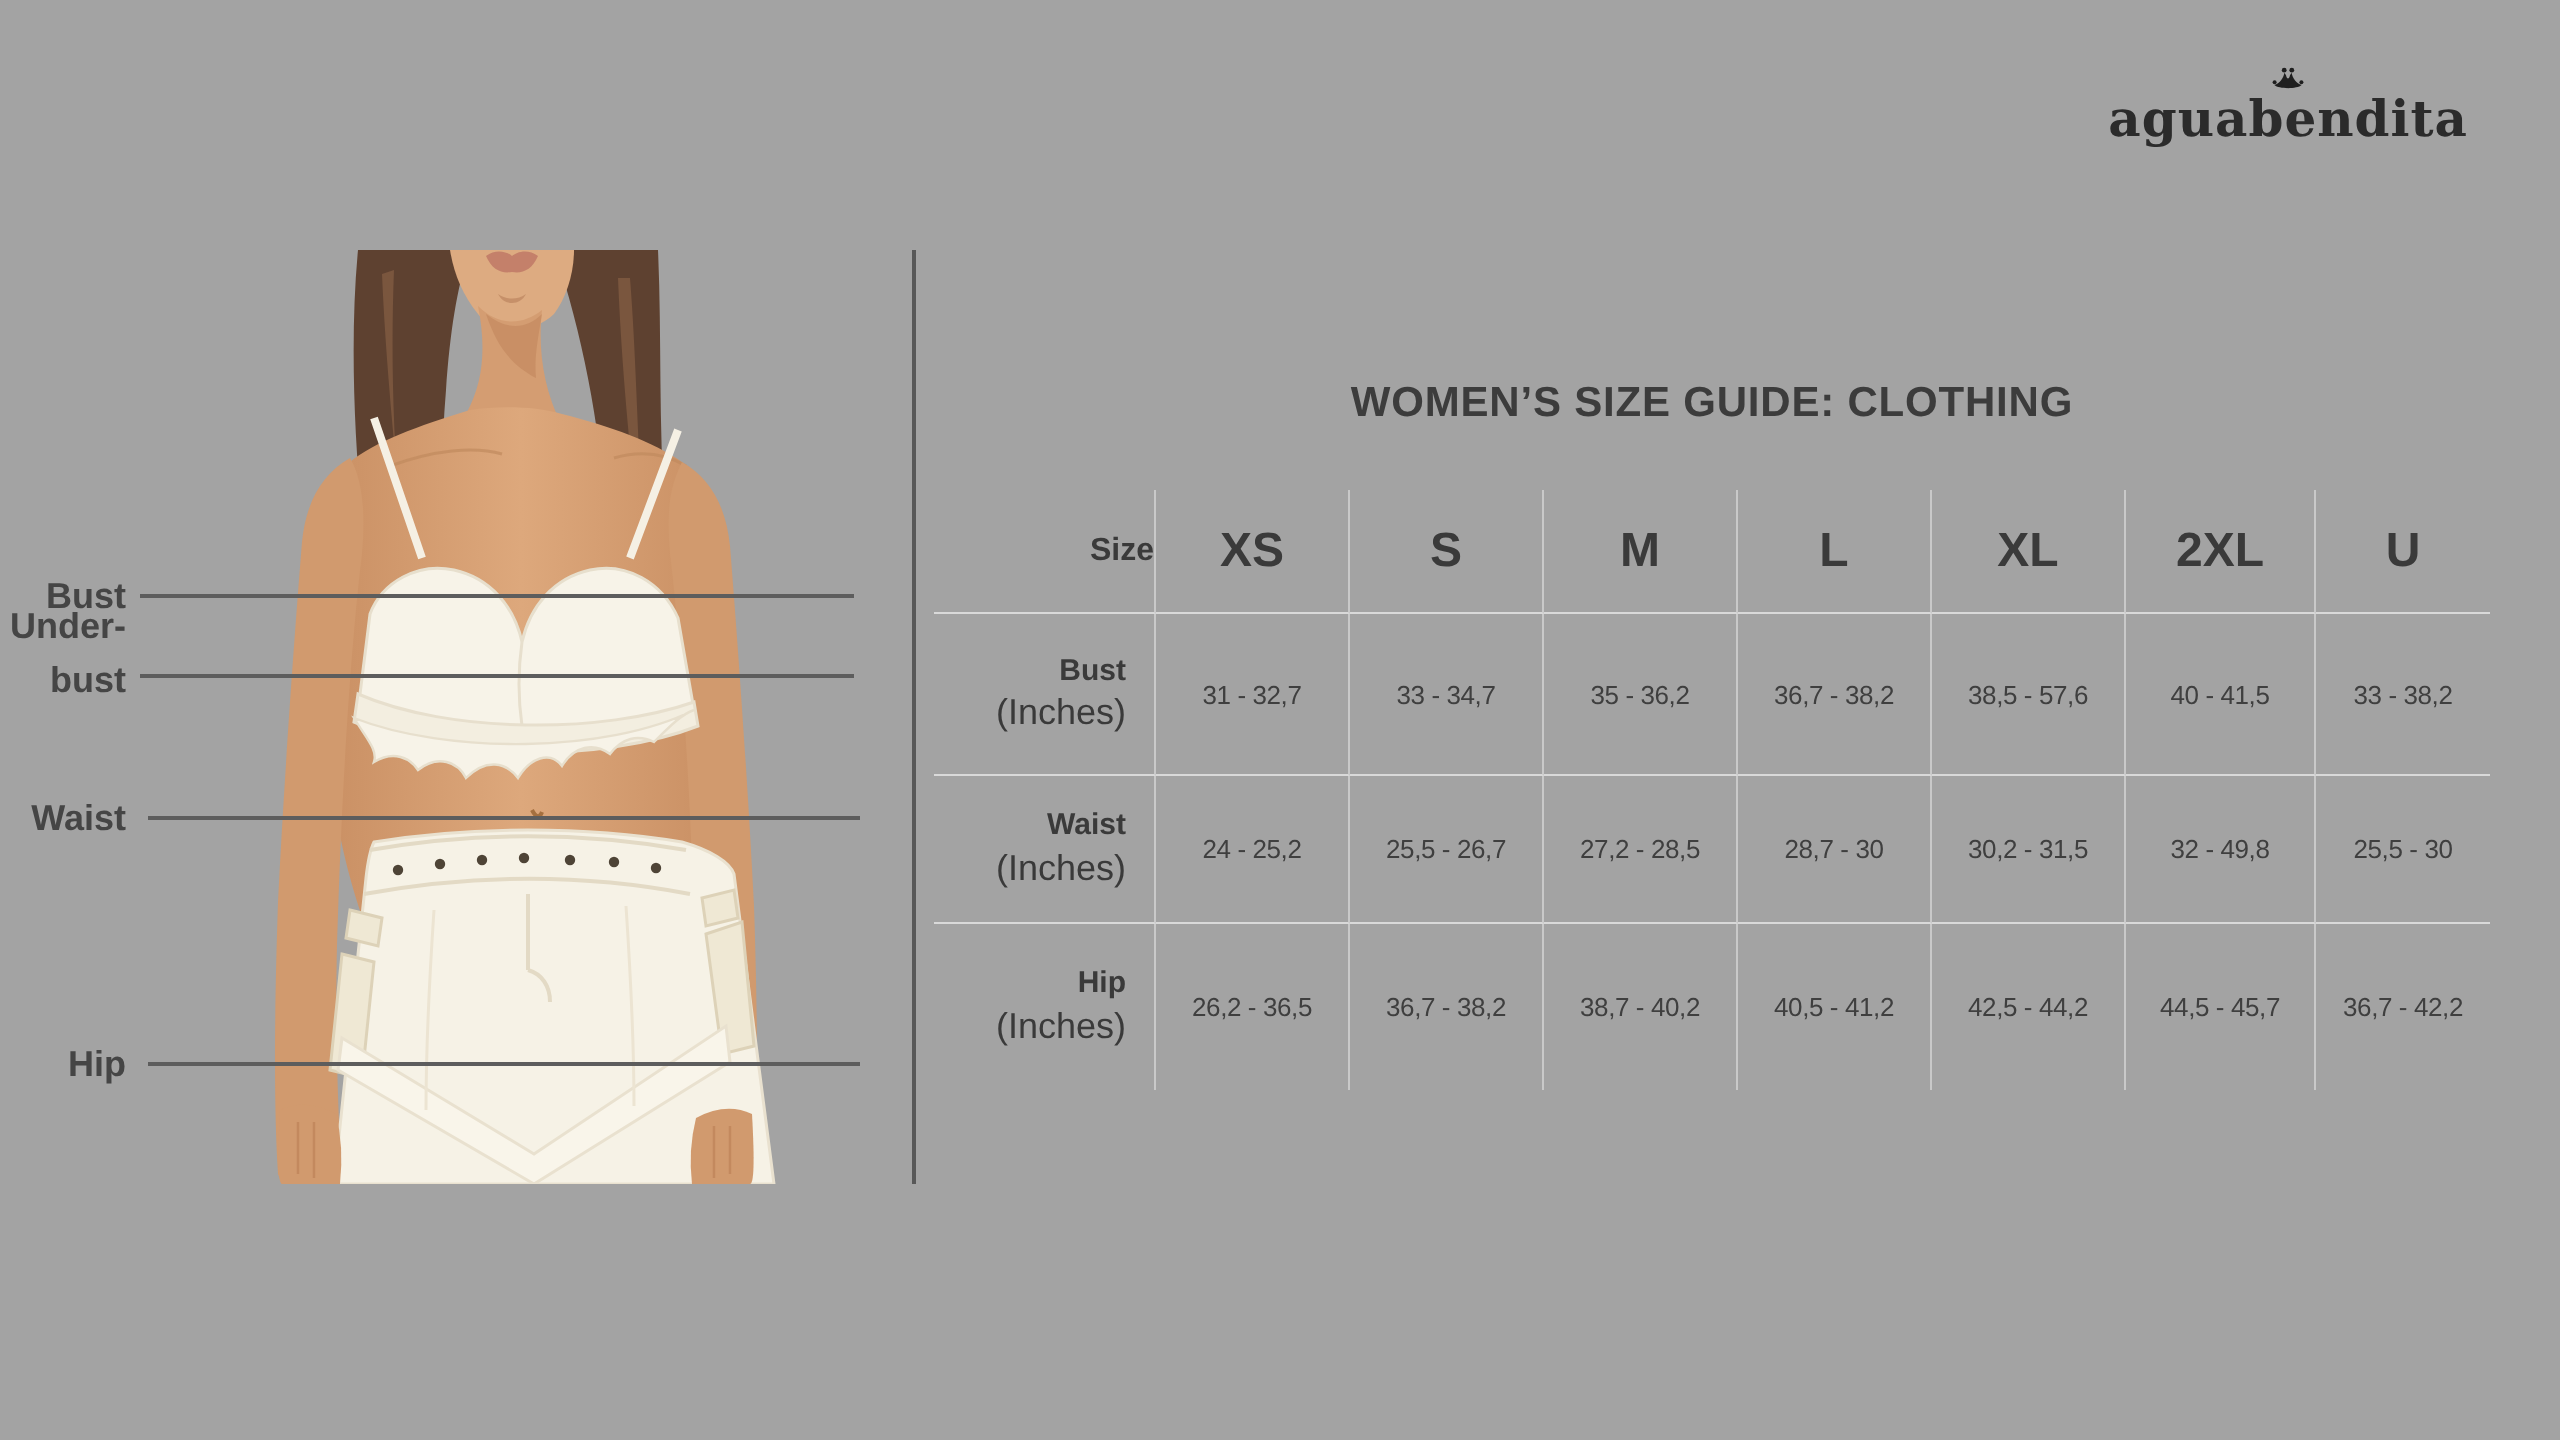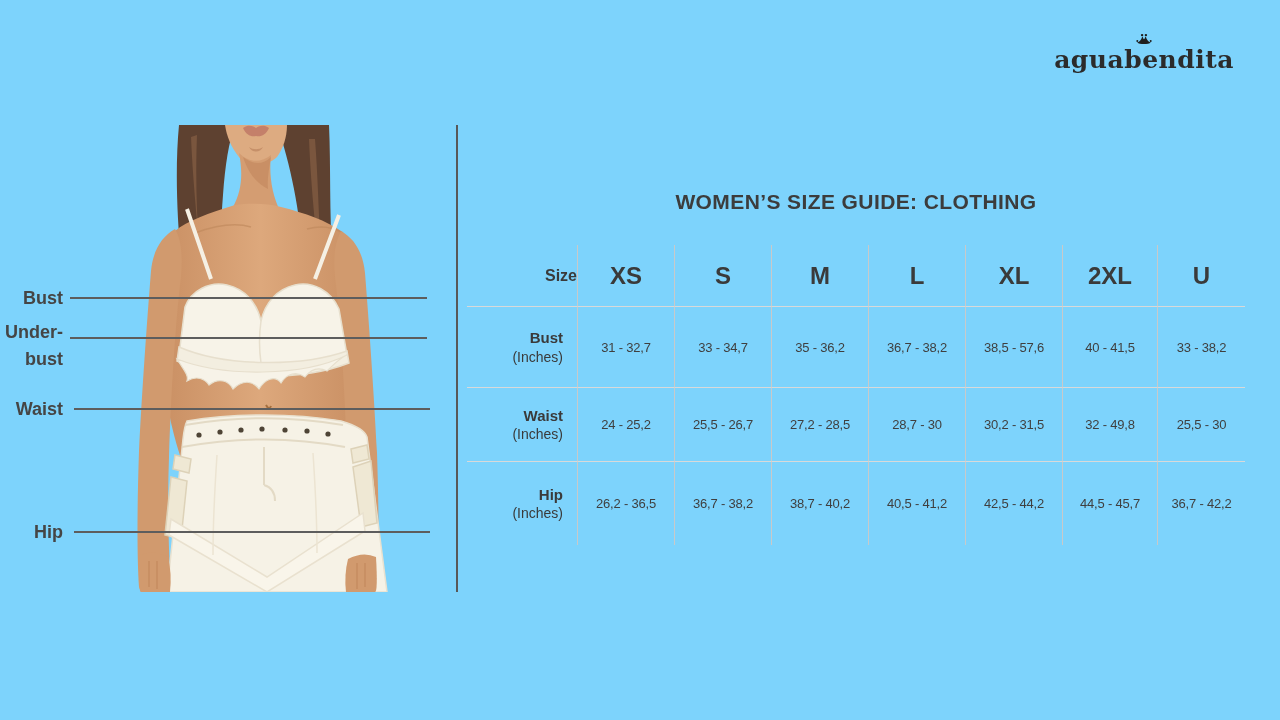--- a/index.html
+++ b/index.html
@@ -1,17 +1,17 @@
 <!DOCTYPE html>
 <html><head>
 <meta charset="utf-8">
 <style>
   html,body{margin:0;padding:0;background:#ffffff;}
   .page{
-    position:relative;width:1280px;height:720px;background:#7dd3fc;overflow:hidden;
+    position:relative;width:1280px;height:720px;background:#a3a3a3;overflow:hidden;
     font-family:"Liberation Sans",sans-serif;color:#3d3d3d;
   }
   
   .logo{position:absolute;top:33px;right:46px;text-align:center;color:#2b2b2b;}
   .logo .crown{display:block;margin:0 auto 1px auto;}
   .logo .brandtext{
     font-family:"DejaVu Serif",serif;font-weight:bold;font-size:25px;
     letter-spacing:0.5px;line-height:1;
   }
   
@@ -22,42 +22,42 @@
   .mline{position:absolute;height:2px;background:#5d5d5d;}
   .mlabel{
     position:absolute;left:0;width:63px;text-align:right;
     font-size:18px;font-weight:bold;color:#454545;line-height:27px;
   }
   .line-bust{left:70px;top:297px;width:357px;}
   .line-underbust{left:70px;top:337px;width:357px;}
   .line-waist{left:74px;top:408px;width:356px;}
   .line-hip{left:74px;top:531px;width:356px;}
   .lab-bust{top:285px;}
-  .lab-underbust{top:319px;}
+  .lab-underbust{top:300px;}
   .lab-waist{top:396px;}
   .lab-hip{top:519px;}
   
   .sg-title{
     position:absolute;left:467px;top:190px;width:778px;text-align:center;
     font-size:21px;font-weight:bold;letter-spacing:0.4px;color:#3c3c3c;
   }
   .sgtable{
     position:absolute;left:467px;top:245px;width:778px;
     display:grid;
     grid-template-columns:111px 97px 97px 97px 97px 97px 95px 87px;
     grid-template-rows:62px 81px 74px 83px;
   }
   .c{display:flex;align-items:center;justify-content:center;box-sizing:border-box;}
   .bR{border-right:1px solid #c9c9c9;}
   .bB{border-bottom:1px solid #d9d9d9;}
   .hd{font-size:24px;font-weight:bold;color:#3a3a3a;}
   .hd.sz{font-size:16px;justify-content:flex-end;}
   .lbl{flex-direction:column;align-items:flex-end;justify-content:center;padding-right:14px;line-height:1.3;}
   .lbl .rl{font-size:15px;font-weight:bold;color:#3a3a3a;}
-  .lbl .ru{font-size:14px;color:#3a3a3a;}
+  .lbl .ru{font-size:18px;color:#3a3a3a;}
   .val{font-size:13px;font-weight:normal;letter-spacing:-0.2px;color:#3f3f3f;white-space:nowrap;}
 </style>
 </head>
 <body>
 
 <div class="page">
 
   <div class="logo">
     <svg class="crown" width="18" height="13" viewBox="0 0 18 13" aria-hidden="true">
       <g fill="#1f1f1f">

